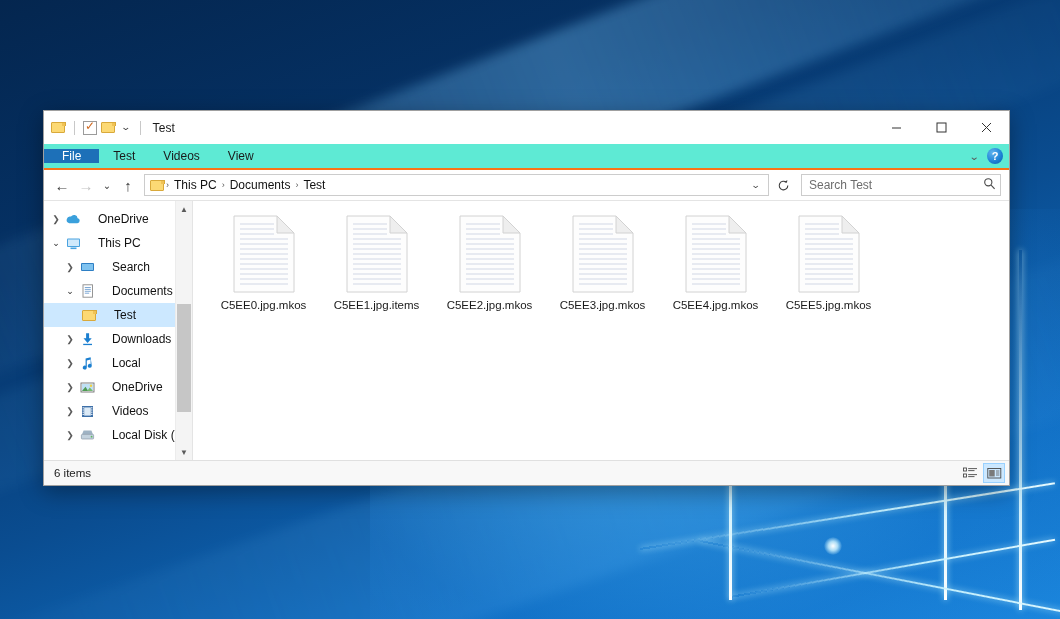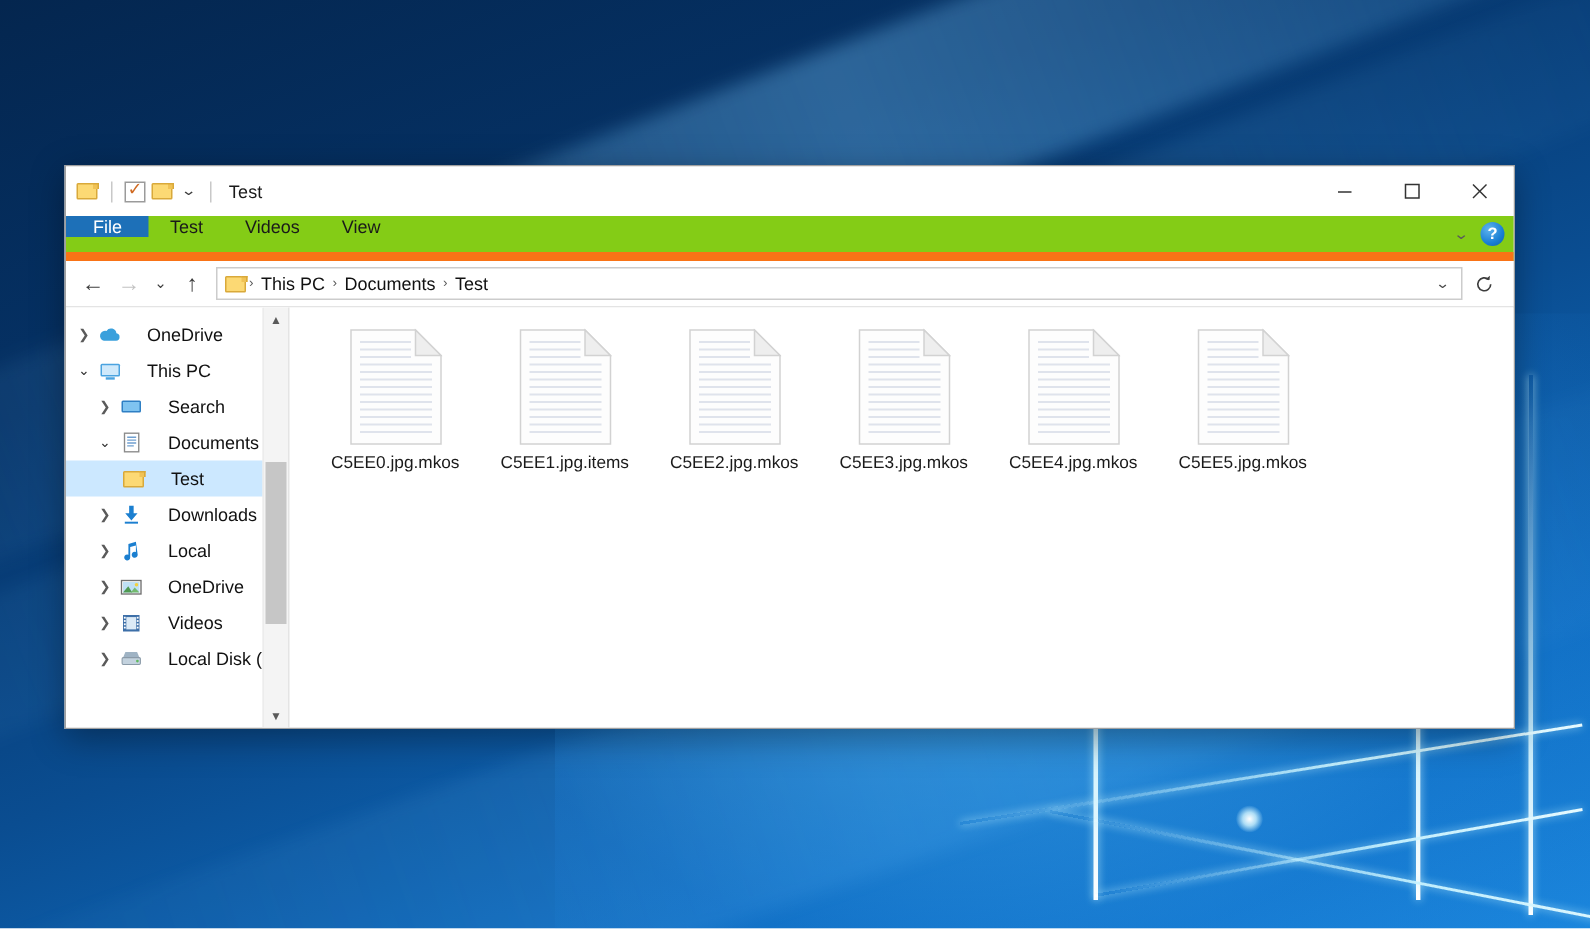--- a/index.html
+++ b/index.html
@@ -116,23 +116,23 @@
   .wc {
     width: 45px; height: 33px;
     display: flex; align-items: center; justify-content: center;
     color: #333; font-size: 12px;
   }
   .wc svg { display: block; }
 
   
   .ribbon {
     height: 24px; min-height: 24px;
-    background: #84cc16;
-    border-bottom: 6px solid #f97316;
-    display: flex; align-items: flex-start; position: relative;
+    background: #5eead4;
+    border-bottom: 2px solid #f97316;
+    display: flex; align-items: center; position: relative;
   }
   .rtab {
     display: flex; align-items: center; padding: 0 14px;
     font-size: 12px; color: #1a1a1a;
   }
   .rtab.file {
     background: #1d70b8; color: #ffffff; padding: 0 18px;
   }
   .ribbon-right {
     position: absolute; right: 6px; top: 0; height: 24px;
@@ -352,20 +352,29 @@
         <span class="addr-chev">⌄</span>
       </div>
 
       <div class="refresh-btn">
         <svg width="13" height="13" viewBox="0 0 13 13">
           <path d="M10.8 6.5a4.3 4.3 0 1 1-1.3-3.05" fill="none" stroke="#3c3c3c" stroke-width="1.1"></path>
           <path d="M10.3 0.9 L10.0 3.6 L7.3 3.2 Z" fill="#3c3c3c"></path>
         </svg>
       </div>
 
+      <div class="searchbox">
+        <span class="search-ph">Search Test</span>
+        <span>
+          <svg width="13" height="13" viewBox="0 0 13 13">
+            <circle cx="5.3" cy="5.3" r="3.6" fill="none" stroke="#4a4a4a" stroke-width="1.1"></circle>
+            <line x1="8.1" y1="8.1" x2="11.6" y2="11.9" stroke="#4a4a4a" stroke-width="1.1"></line>
+          </svg>
+        </span>
+      </div>
     </div>
 
     <div class="body">
 
       <div class="sidebar">
 
         <div class="tree-item ind1">
           <span class="twisty">❯</span>
           <span class="tree-ico">
             <svg width="16" height="12" viewBox="0 0 16 12">
@@ -644,15 +653,38 @@
                 </g>
               </svg>
             </span>
             <span class="file-label">C5EE5.jpg.mkos</span>
           </div>
 
         </div>
       </div>
     </div>
 
+    <div class="statusbar">
+      <span class="status-text">6 items</span>
+      <span class="status-spacer"></span>
+      <span class="viewbtn">
+        <svg width="15" height="13" viewBox="0 0 15 13">
+          <rect x="0.5" y="1" width="3" height="3" fill="none" stroke="#4a4a4a" stroke-width="0.9"></rect>
+          <line x1="5.2" y1="1.6" x2="14" y2="1.6" stroke="#4a4a4a" stroke-width="0.9"></line>
+          <line x1="5.2" y1="3.6" x2="11.5" y2="3.6" stroke="#4a4a4a" stroke-width="0.9"></line>
+          <rect x="0.5" y="7" width="3" height="3" fill="none" stroke="#4a4a4a" stroke-width="0.9"></rect>
+          <line x1="5.2" y1="7.6" x2="14" y2="7.6" stroke="#4a4a4a" stroke-width="0.9"></line>
+          <line x1="5.2" y1="9.6" x2="11.5" y2="9.6" stroke="#4a4a4a" stroke-width="0.9"></line>
+        </svg>
+      </span>
+      <span class="viewbtn active">
+        <svg width="15" height="13" viewBox="0 0 15 13">
+          <rect x="0.8" y="1.5" width="13" height="9.5" fill="none" stroke="#4a4a4a" stroke-width="0.9"></rect>
+          <rect x="2.2" y="3" width="5.5" height="6.5" fill="#7a7a7a"></rect>
+          <line x1="9" y1="4" x2="12.4" y2="4" stroke="#6a6a6a" stroke-width="0.9"></line>
+          <line x1="9" y1="6" x2="12.4" y2="6" stroke="#6a6a6a" stroke-width="0.9"></line>
+          <line x1="9" y1="8" x2="12.4" y2="8" stroke="#6a6a6a" stroke-width="0.9"></line>
+        </svg>
+      </span>
+    </div>
 
   </div>
 </div>
 
 </body></html>

